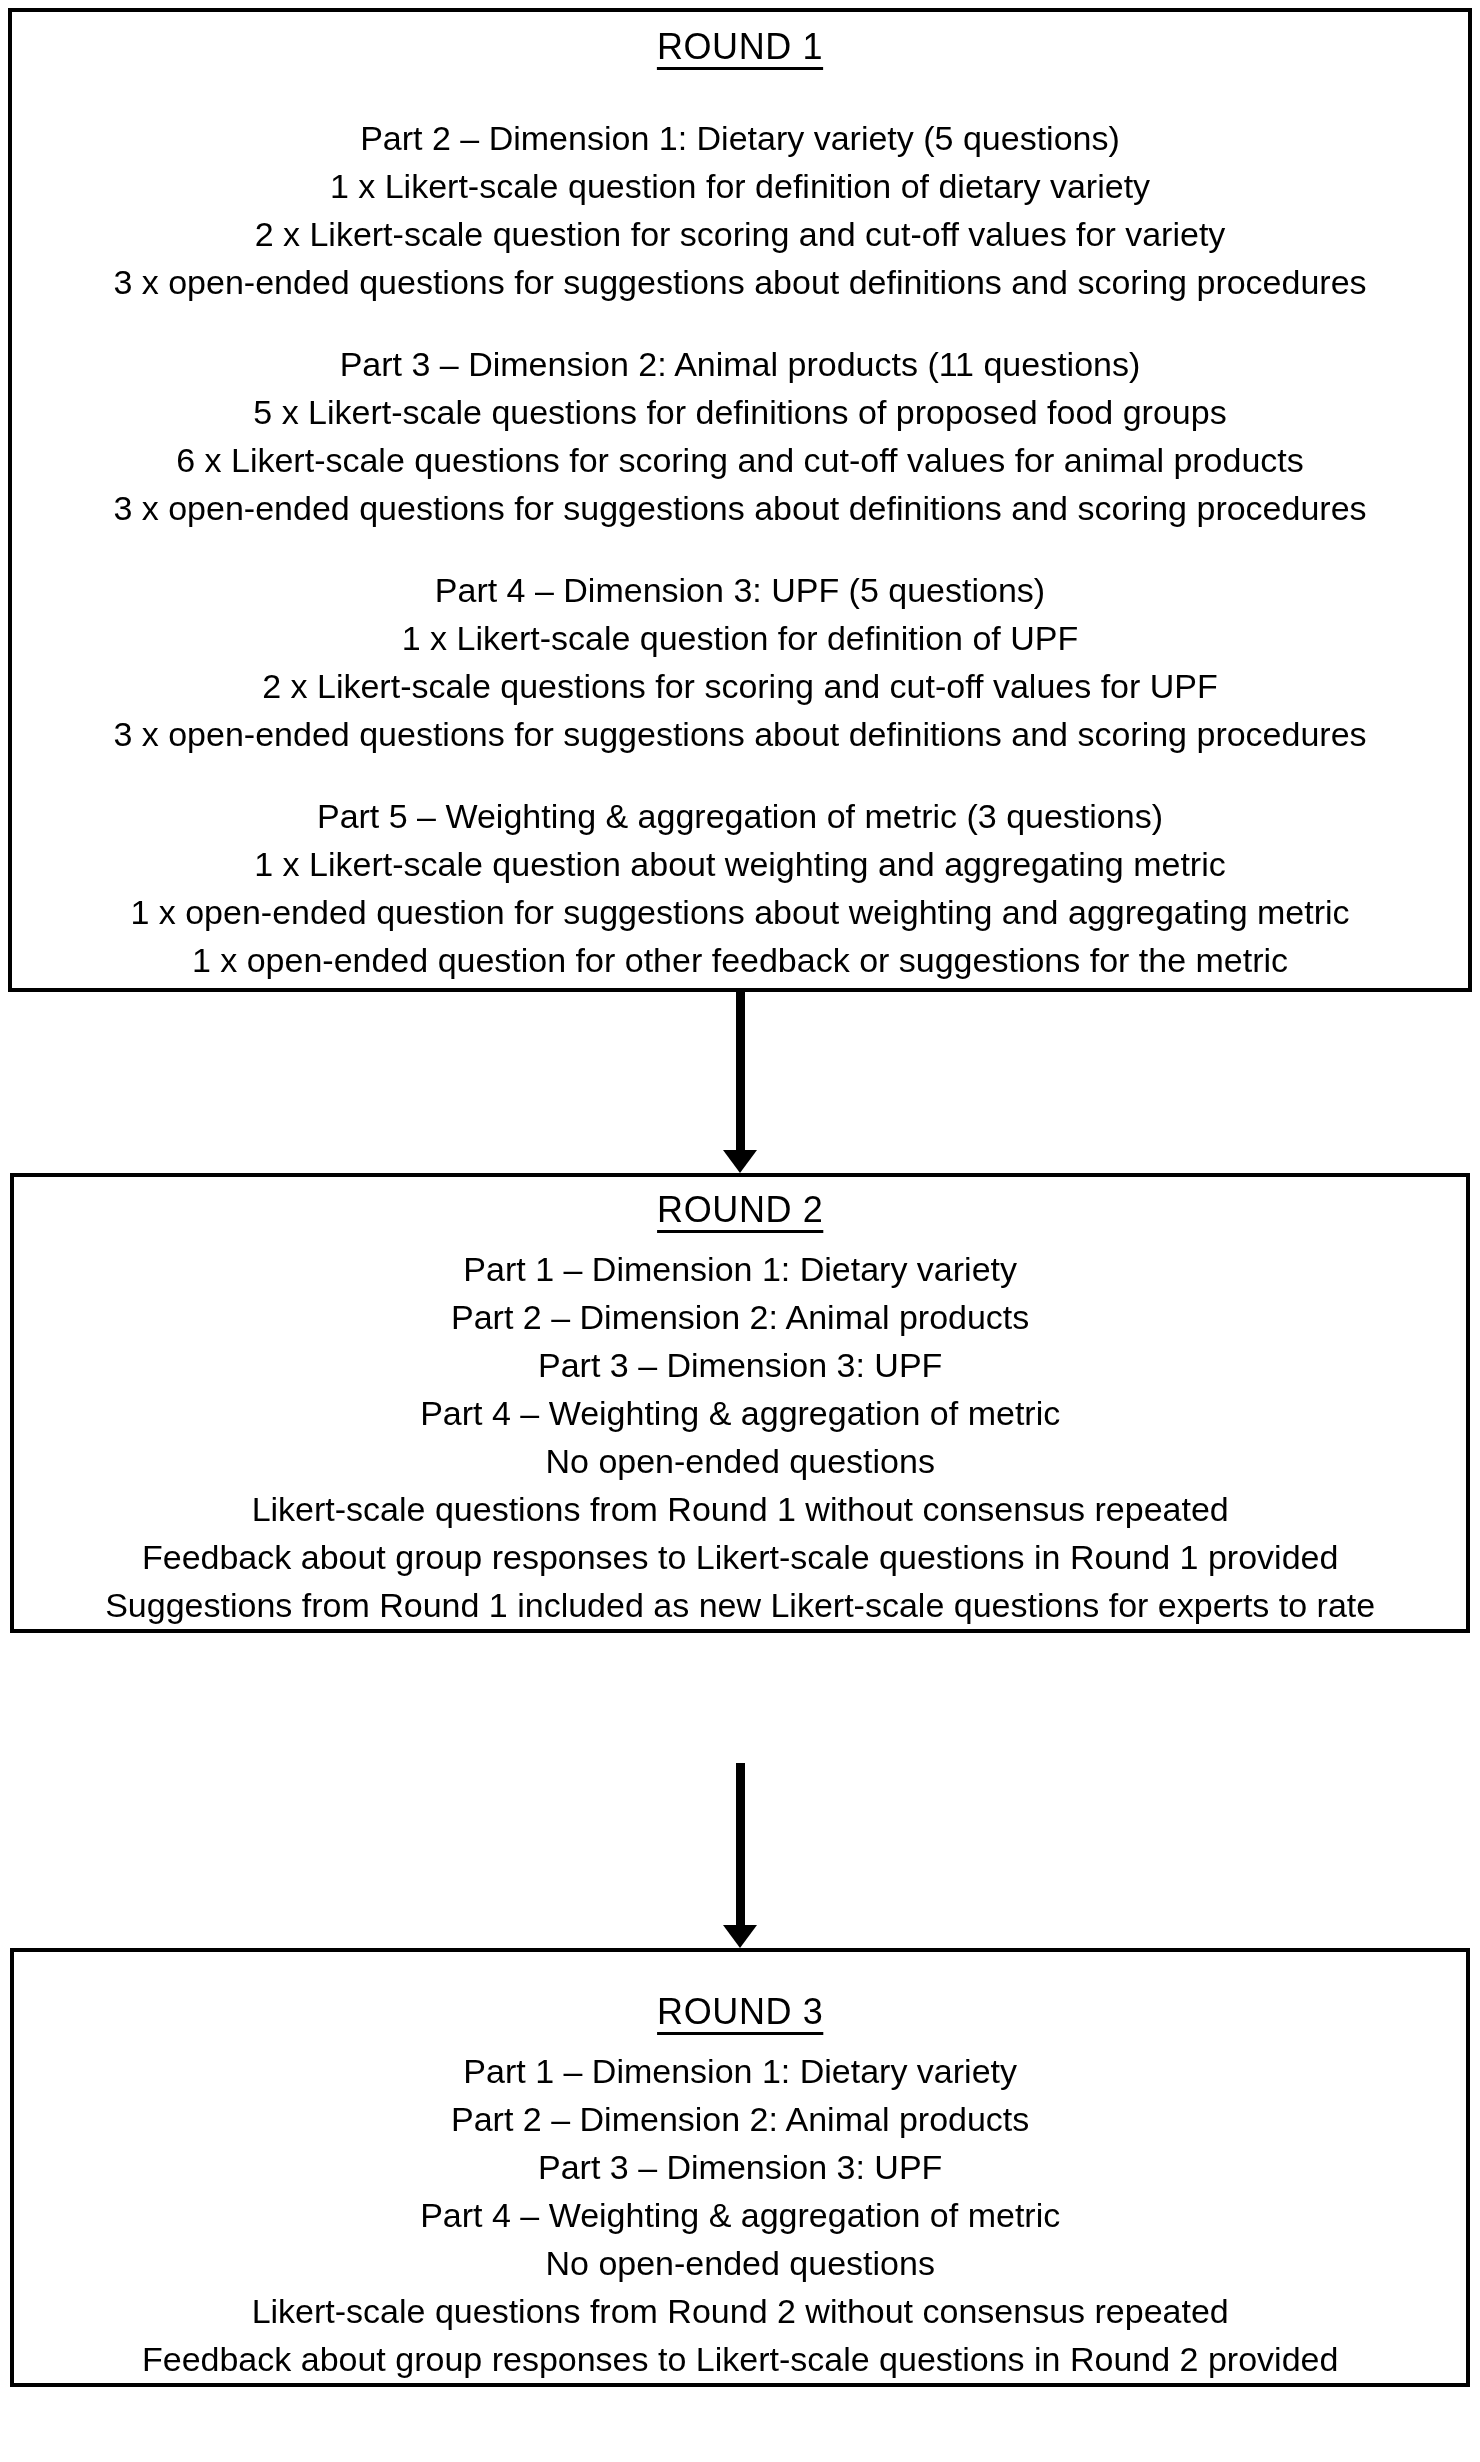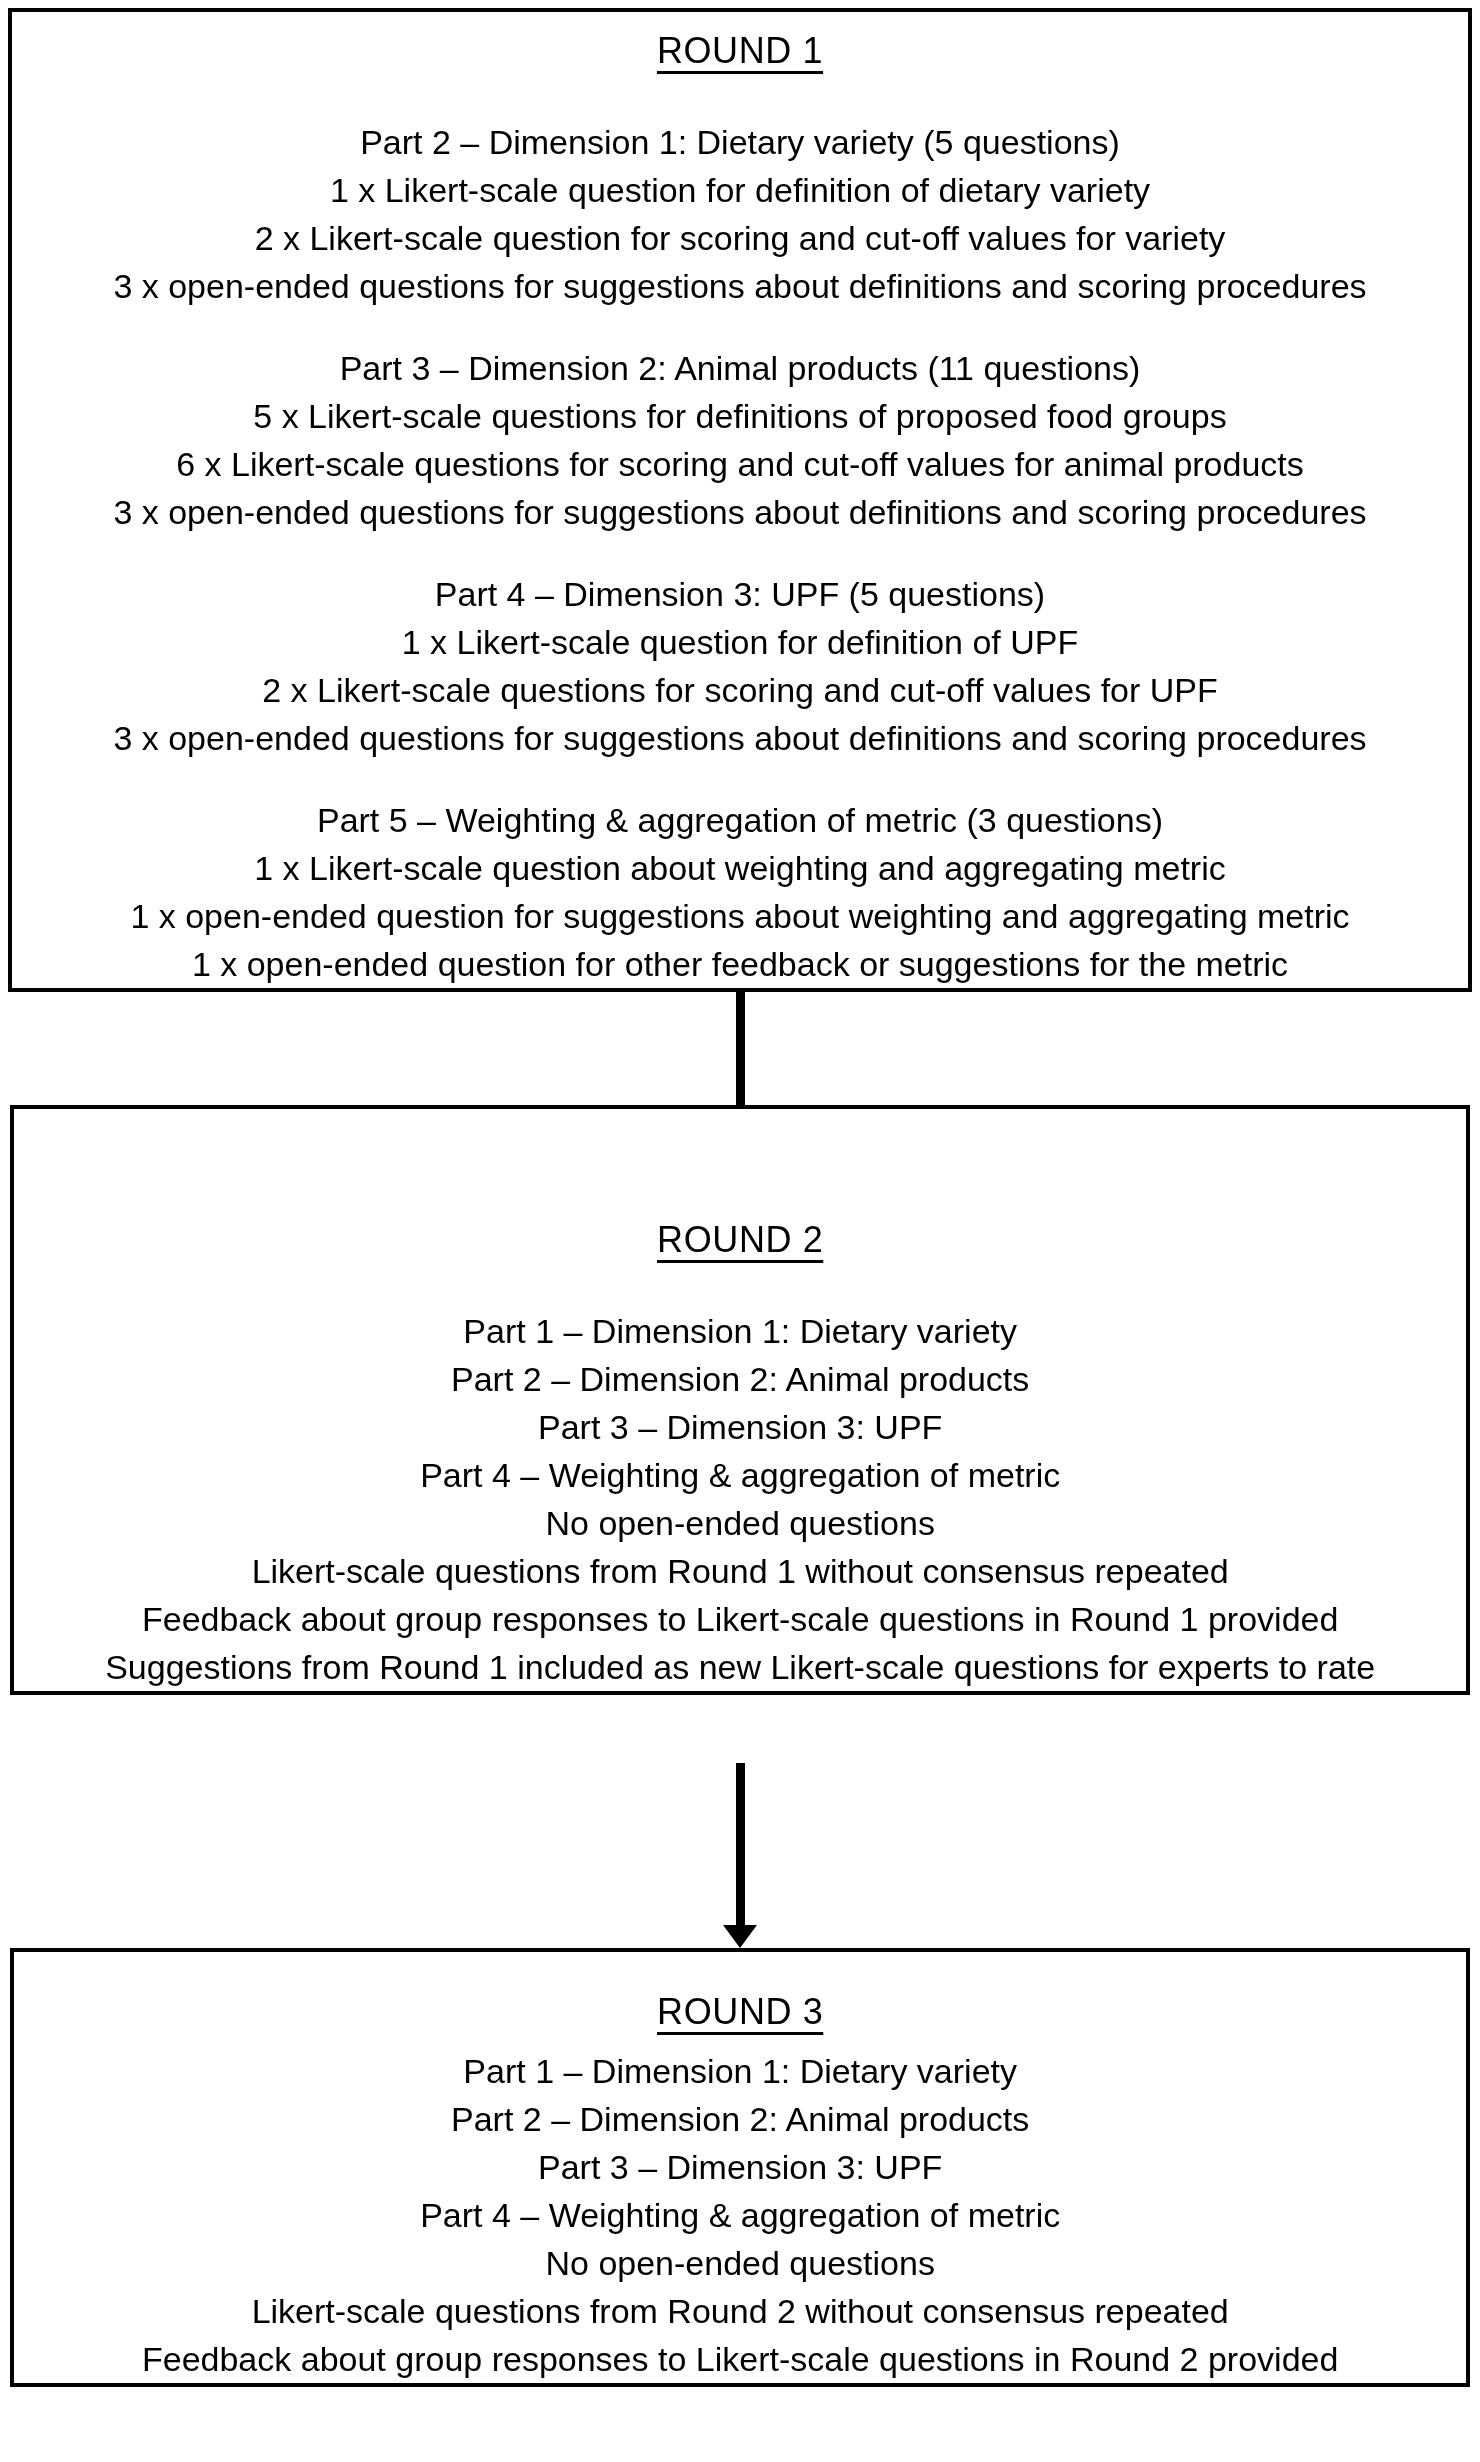--- a/index.html
+++ b/index.html
@@ -26,25 +26,25 @@
 
   
   .round-box {
     position: absolute;
     box-sizing: border-box;
     border: 4.6px solid #000000;
     background: #ffffff;
     display: flex;
     flex-direction: column;
     align-items: center;
-    justify-content: flex-end;
+    justify-content: center;
   }
 
   #box-round-1 { left: 8px;  top: 8px;   width: 1464px; height: 984px; }
-  #box-round-2 { left: 10.2px;  top: 1105px; width: 1460px; height: 590px; }
+  #box-round-2 { left: 10.2px;  top: 1173px; width: 1460px; height: 460px; }
   #box-round-3 { left: 10.2px;  top: 1948px; width: 1460px; height: 439px; }
 
   
   .round-title {
     font-size: 36px;
     font-weight: 400;
     letter-spacing: 0.6px;
     text-decoration: underline;
     text-decoration-thickness: 3.4px;
     text-underline-offset: 8px;

